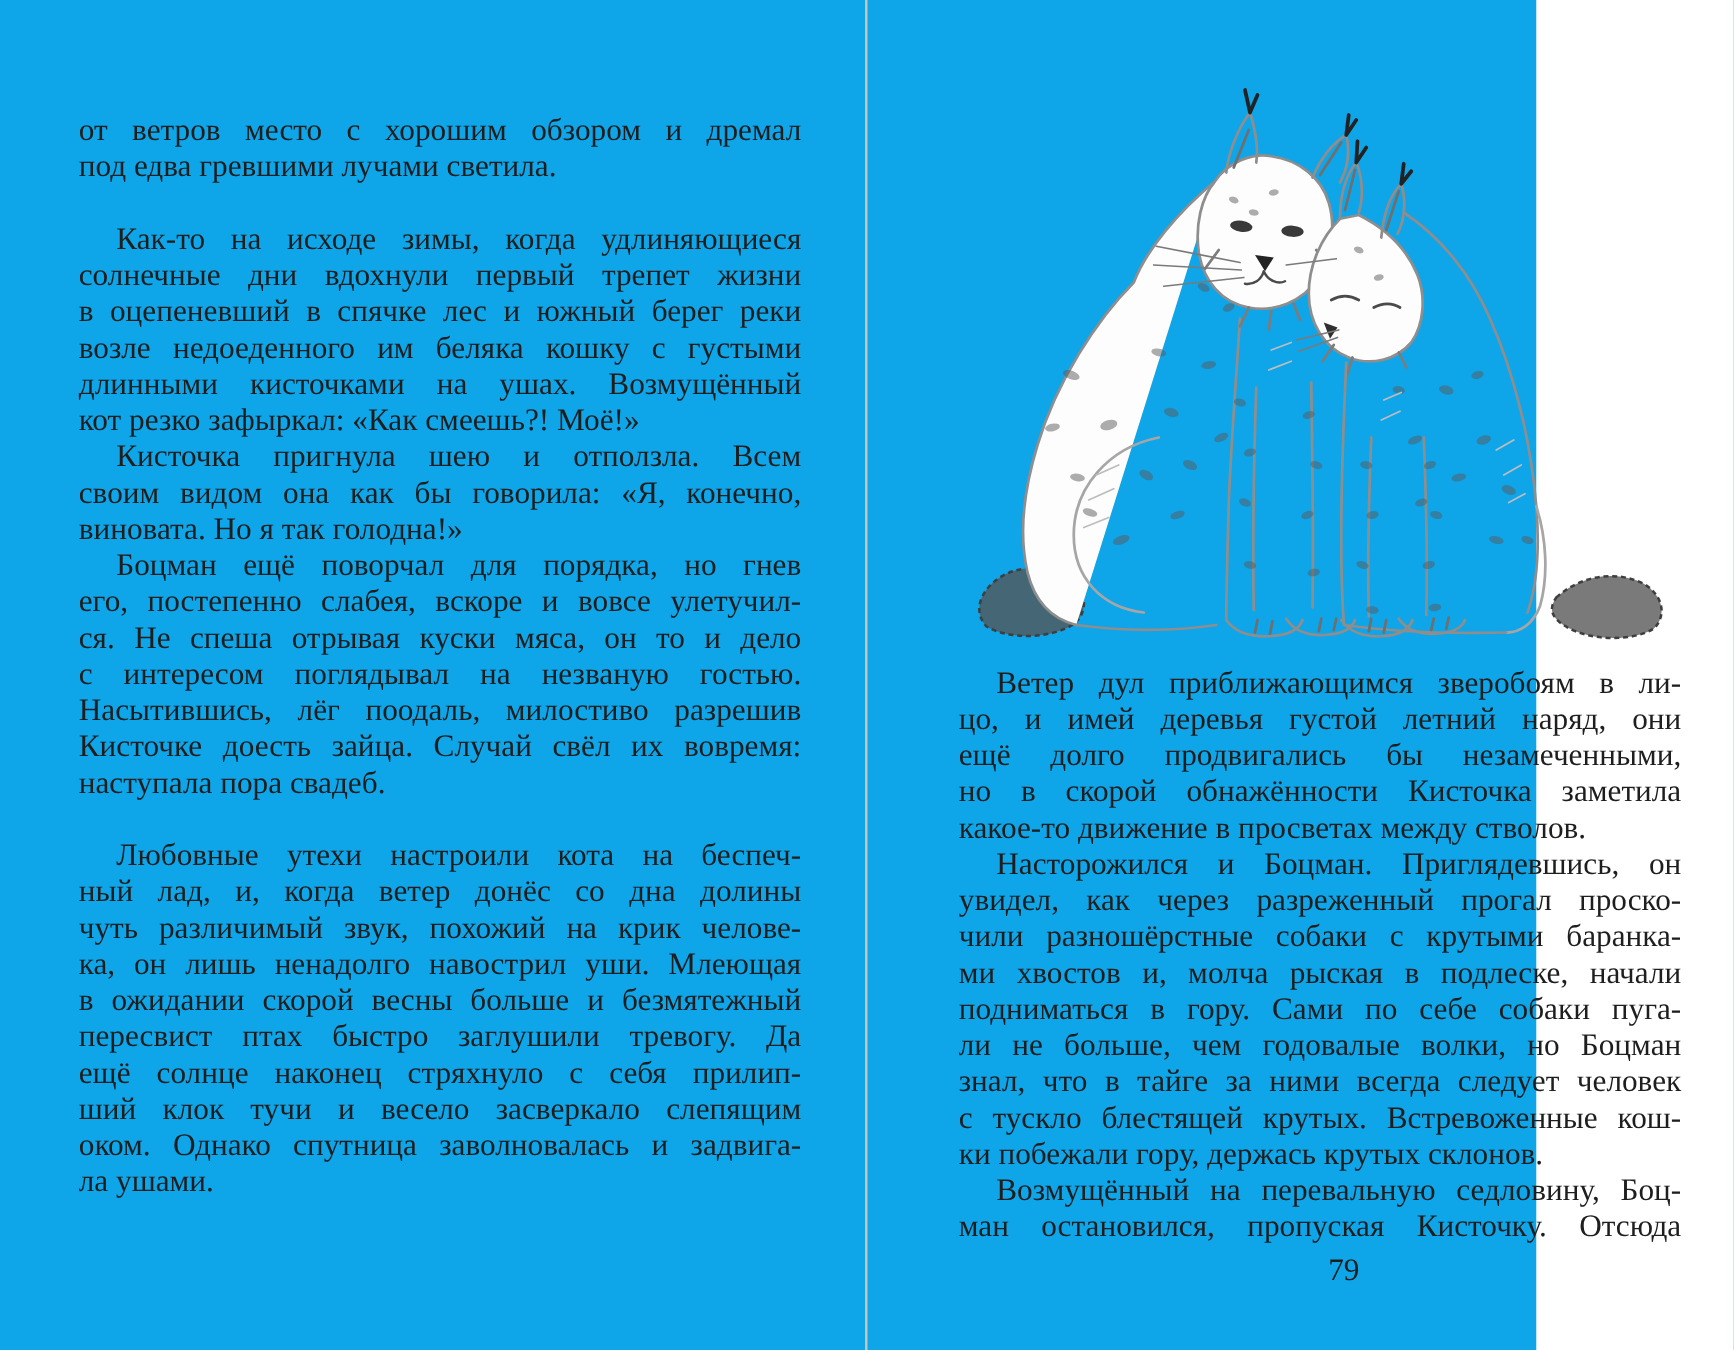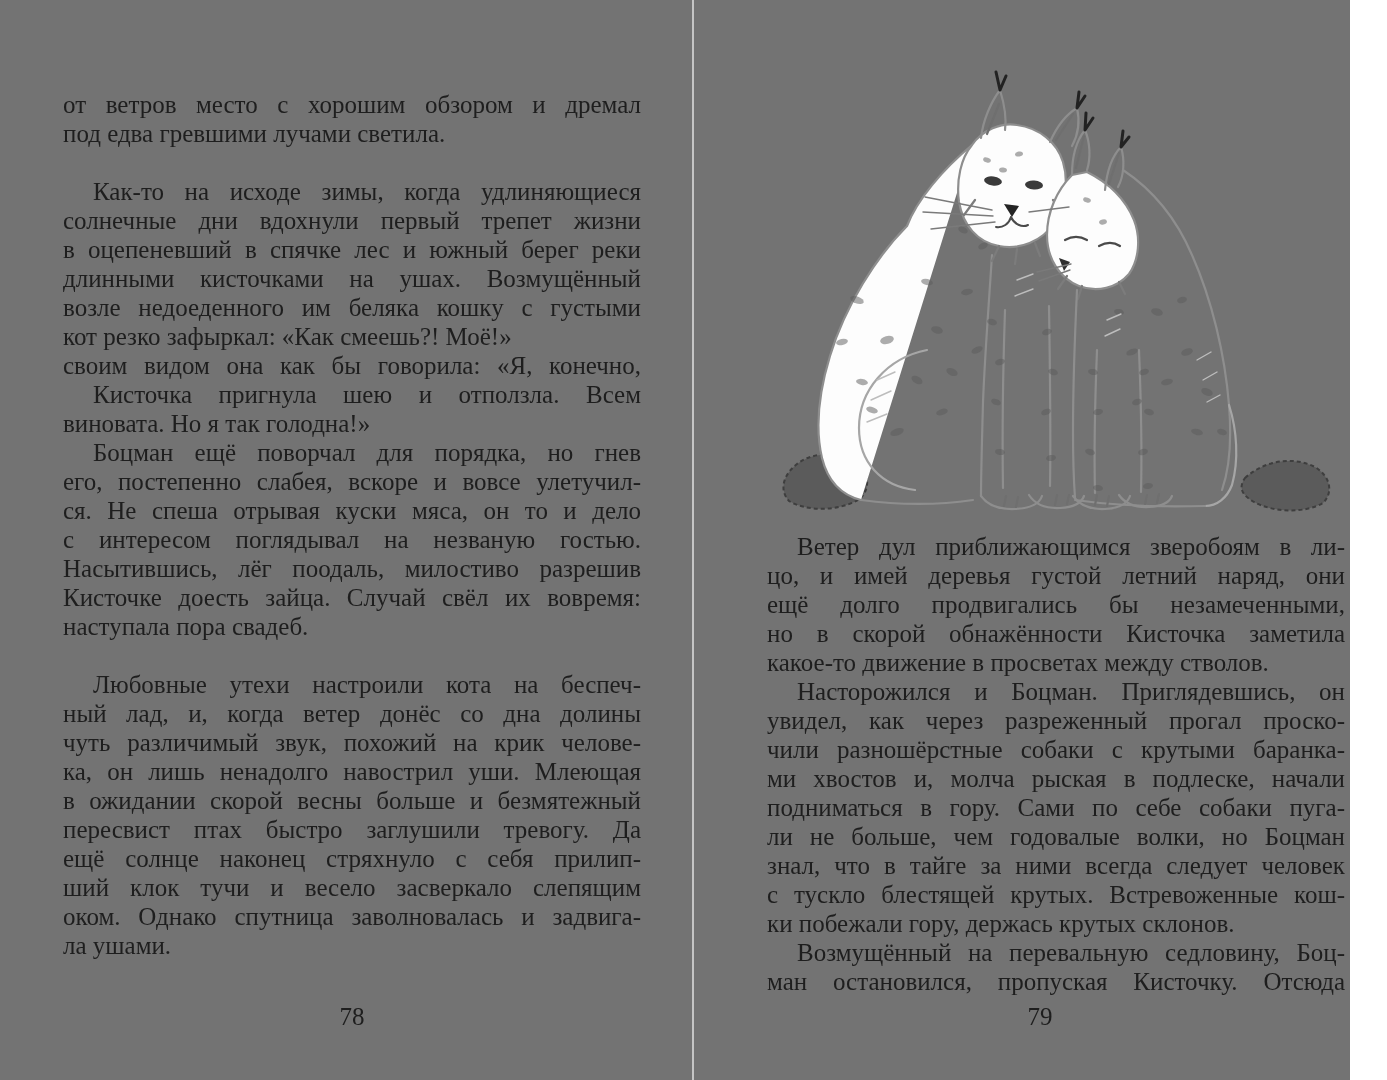--- a/index.html
+++ b/index.html
@@ -3,66 +3,66 @@
 <meta charset="utf-8">
 <style>
   html,body{margin:0;padding:0;}
   body{
     width:1387px;height:1080px;
     background:#ffffff;
     font-family:"Liberation Serif","DejaVu Serif",serif;
     color:#1e1e1e;
     overflow:hidden;
   }
-  .spread{position:relative;width:1350px;height:1080px;background:#737373;}
+  .spread{position:relative;width:1229px;height:1080px;background:#0ea5e9;}
   .divider{position:absolute;left:692px;top:0;width:2px;height:1080px;background:#c5c5c5;}
   .textblock{position:absolute;width:578px;font-size:25px;}
   .left-text{left:63px;top:90px;}
   .right-text{left:767px;top:532px;}
   .para{margin:0;padding:0;}
   .para.gap{margin-top:29px;}
   .ln{
     height:29px;line-height:29px;
     text-align:justify;text-align-last:justify;
     text-justify:inter-word;
     white-space:nowrap;
   }
   .ln.end{text-align-last:left;}
   .ln.ind{text-indent:30px;}
   .illustration{position:absolute;left:767px;top:50px;width:578px;height:470px;}
   .pagenum{
     position:absolute;top:1003px;width:578px;
     text-align:center;font-size:25px;line-height:28px;
   }
   .pagenum.left{left:63px;}
-  .pagenum.right{left:751px;}
+  .pagenum.right{left:786px;}
 </style>
 </head>
 <body>
 
 <div class="spread">
 
   <div class="divider"></div>
 
   <div class="textblock left-text">
     <div class="para">
       <div class="ln">от ветров место с хорошим обзором и дремал</div>
       <div class="ln end">под едва гревшими лучами светила.</div>
     </div>
     <div class="para gap">
       <div class="ln ind">Как-то на исходе зимы, когда удлиняющиеся</div>
       <div class="ln">солнечные дни вдохнули первый трепет жизни</div>
       <div class="ln">в оцепеневший в спячке лес и южный берег реки</div>
+      <div class="ln">возле недоеденного им беляка кошку с густыми</div>
       <div class="ln">длинными кисточками на ушах. Возмущённый</div>
-      <div class="ln">возле недоеденного им беляка кошку с густыми</div>
       <div class="ln end">кот резко зафыркал: «Как смеешь?! Моё!»</div>
     </div>
     <div class="para">
+      <div class="ln ind">Кисточка пригнула шею и отползла. Всем</div>
       <div class="ln">своим видом она как бы говорила: «Я, конечно,</div>
-      <div class="ln ind">Кисточка пригнула шею и отползла. Всем</div>
       <div class="ln end">виновата. Но я так голодна!»</div>
     </div>
     <div class="para">
       <div class="ln ind">Боцман ещё поворчал для порядка, но гнев</div>
       <div class="ln">его, постепенно слабея, вскоре и вовсе улетучил-</div>
       <div class="ln">ся. Не спеша отрывая куски мяса, он то и дело</div>
       <div class="ln">с интересом поглядывал на незваную гостью.</div>
       <div class="ln">Насытившись, лёг поодаль, милостиво разрешив</div>
       <div class="ln">Кисточке доесть зайца. Случай свёл их вовремя:</div>
       <div class="ln end">наступала пора свадеб.</div>
@@ -73,21 +73,20 @@
       <div class="ln">чуть различимый звук, похожий на крик челове-</div>
       <div class="ln">ка, он лишь ненадолго навострил уши. Млеющая</div>
       <div class="ln">в ожидании скорой весны больше и безмятежный</div>
       <div class="ln">пересвист птах быстро заглушили тревогу. Да</div>
       <div class="ln">ещё солнце наконец стряхнуло с себя прилип-</div>
       <div class="ln">ший клок тучи и весело засверкало слепящим</div>
       <div class="ln">оком. Однако спутница заволновалась и задвига-</div>
       <div class="ln end">ла ушами.</div>
     </div>
   </div>
-  <div class="pagenum left">78</div>
 
   <div class="illustration">
     <svg width="578" height="470" viewBox="0 0 578 470" xmlns="http://www.w3.org/2000/svg">
 
       <g>
         <path d="M96,418 C76,402 48,400 30,414 C16,425 12,440 22,451 C40,462 72,461 91,450 C101,443 103,430 96,418 Z" fill="#555555" fill-opacity="0.78" stroke="#3e3e3e" stroke-width="2" stroke-dasharray="4 3"></path>
         <path d="M478,428 C498,410 526,406 548,417 C563,426 567,442 556,453 C537,464 505,462 487,452 C475,445 471,438 478,428 Z" fill="#555555" fill-opacity="0.78" stroke="#3e3e3e" stroke-width="2" stroke-dasharray="4 3"></path>
       </g>
 
       <g stroke="#8e8e8e" stroke-width="2.2" fill="none" stroke-linecap="round" stroke-linejoin="round">

